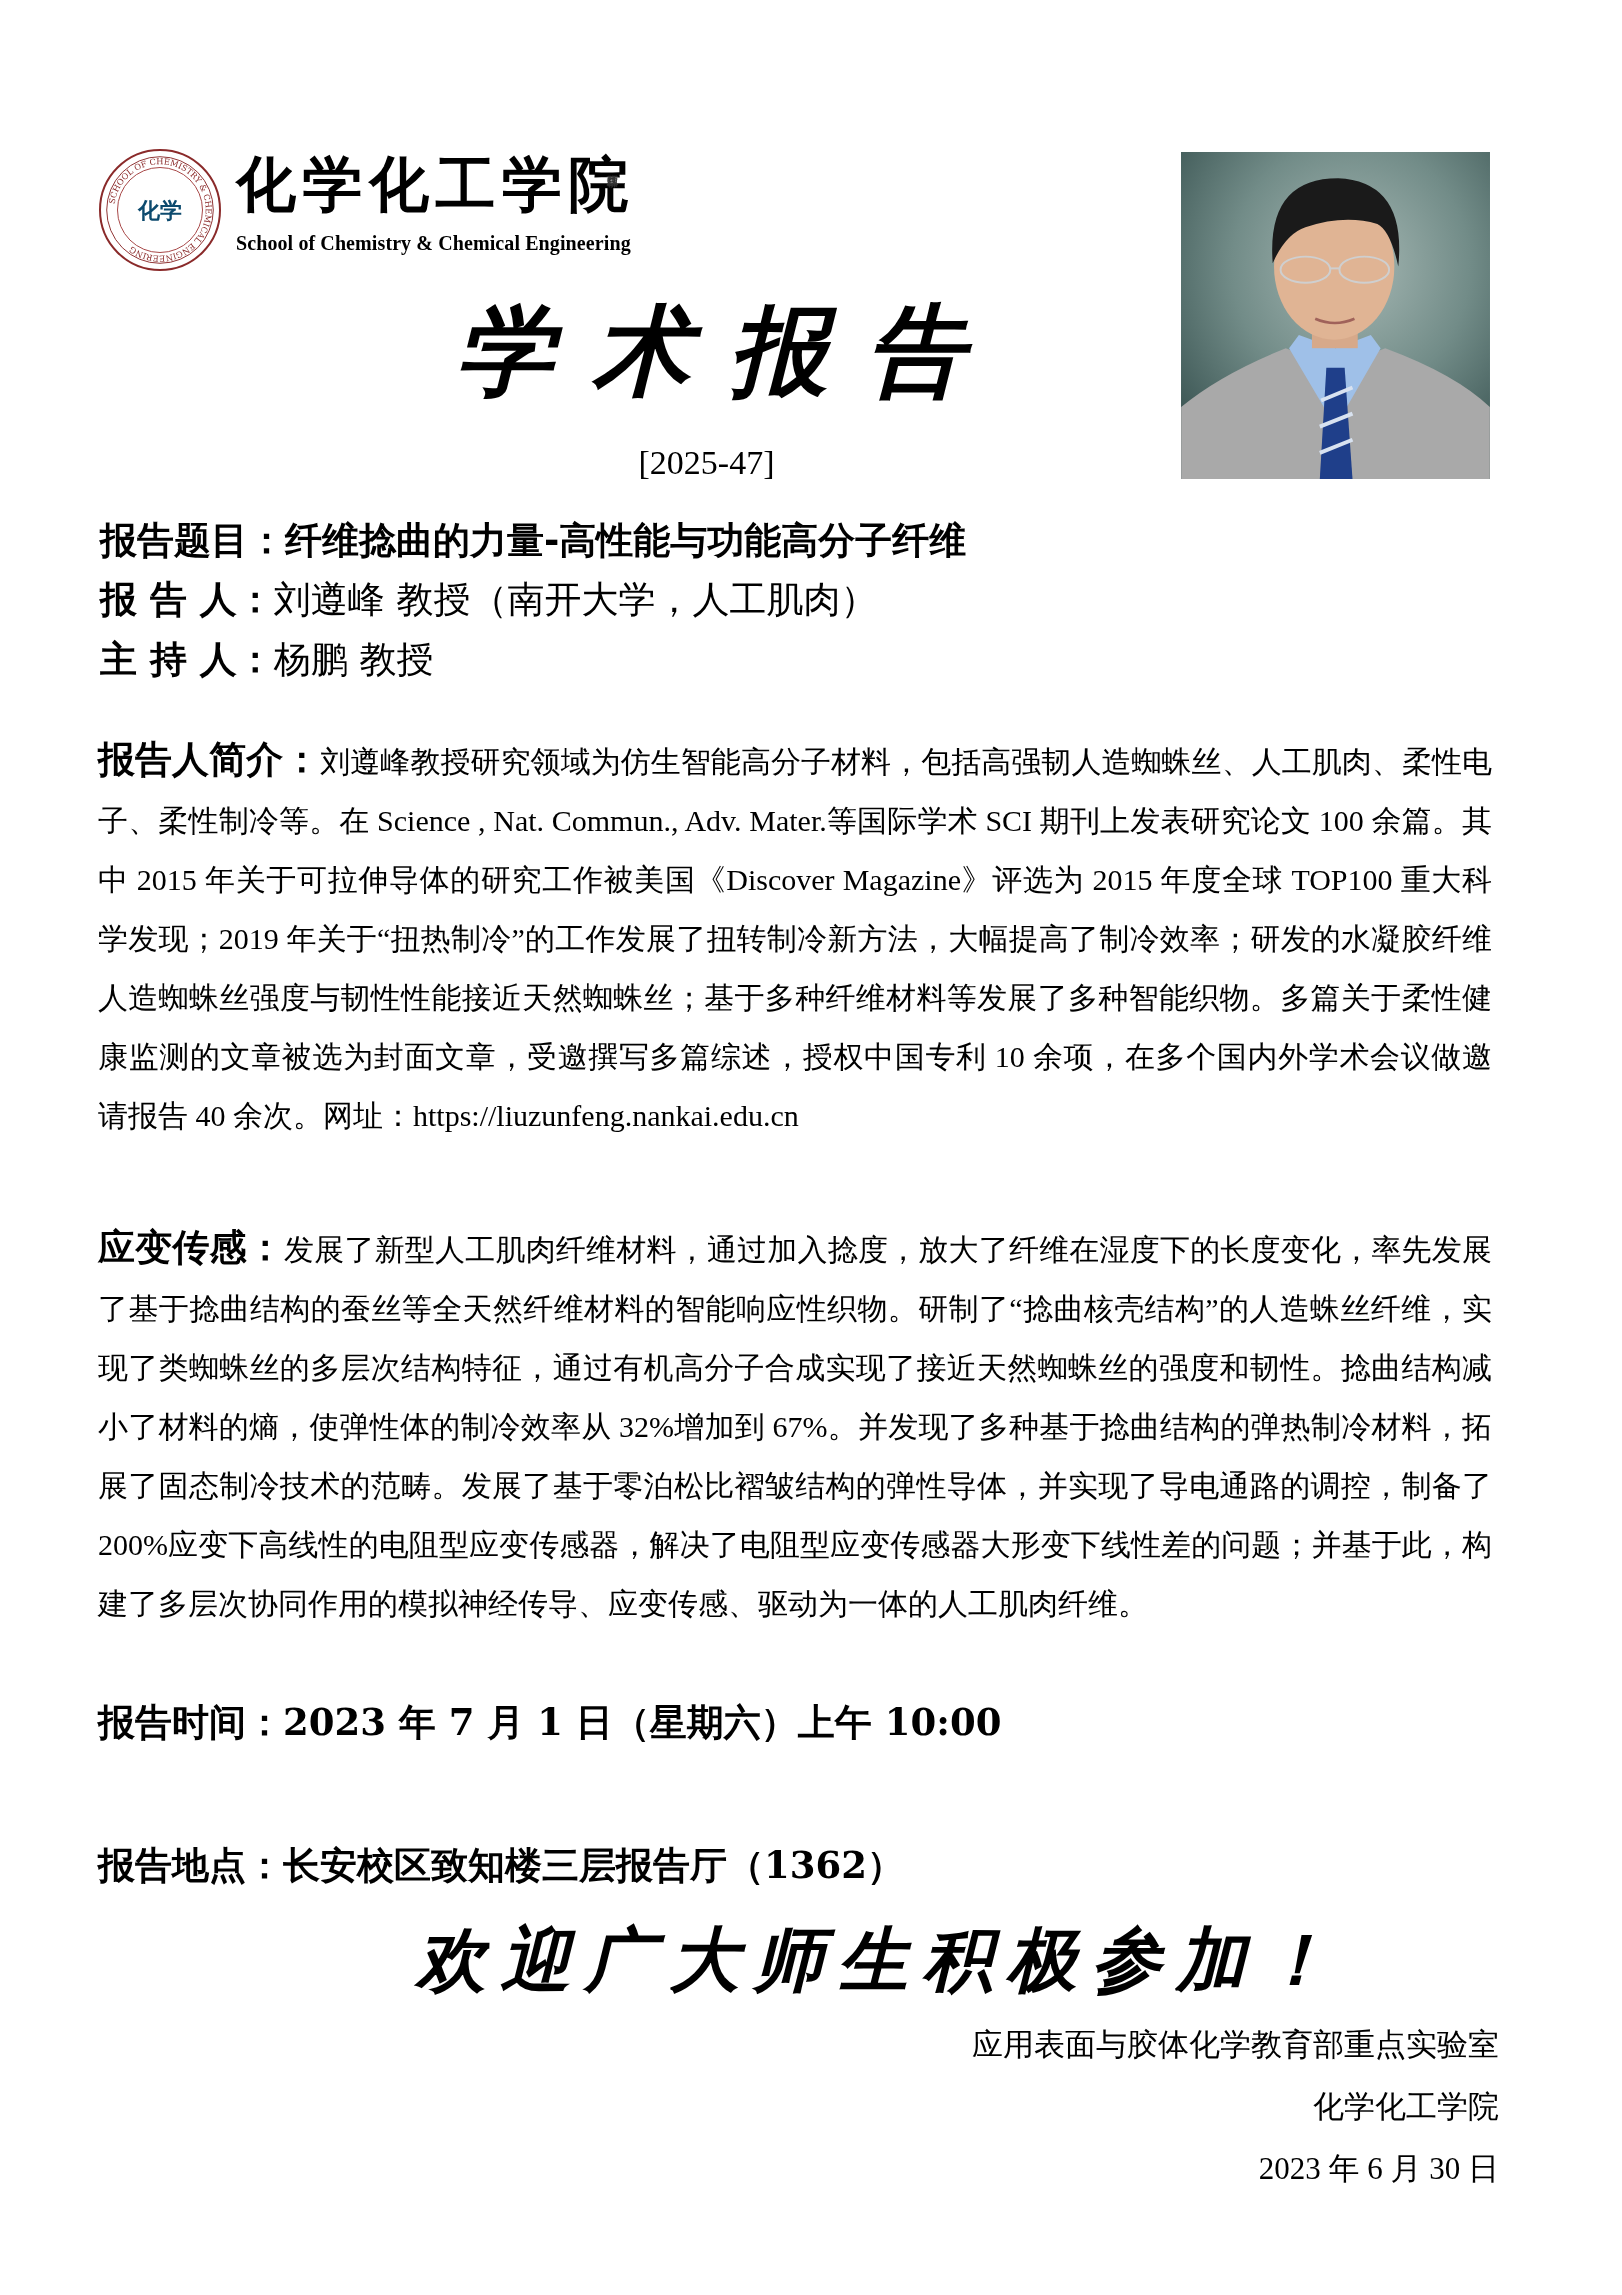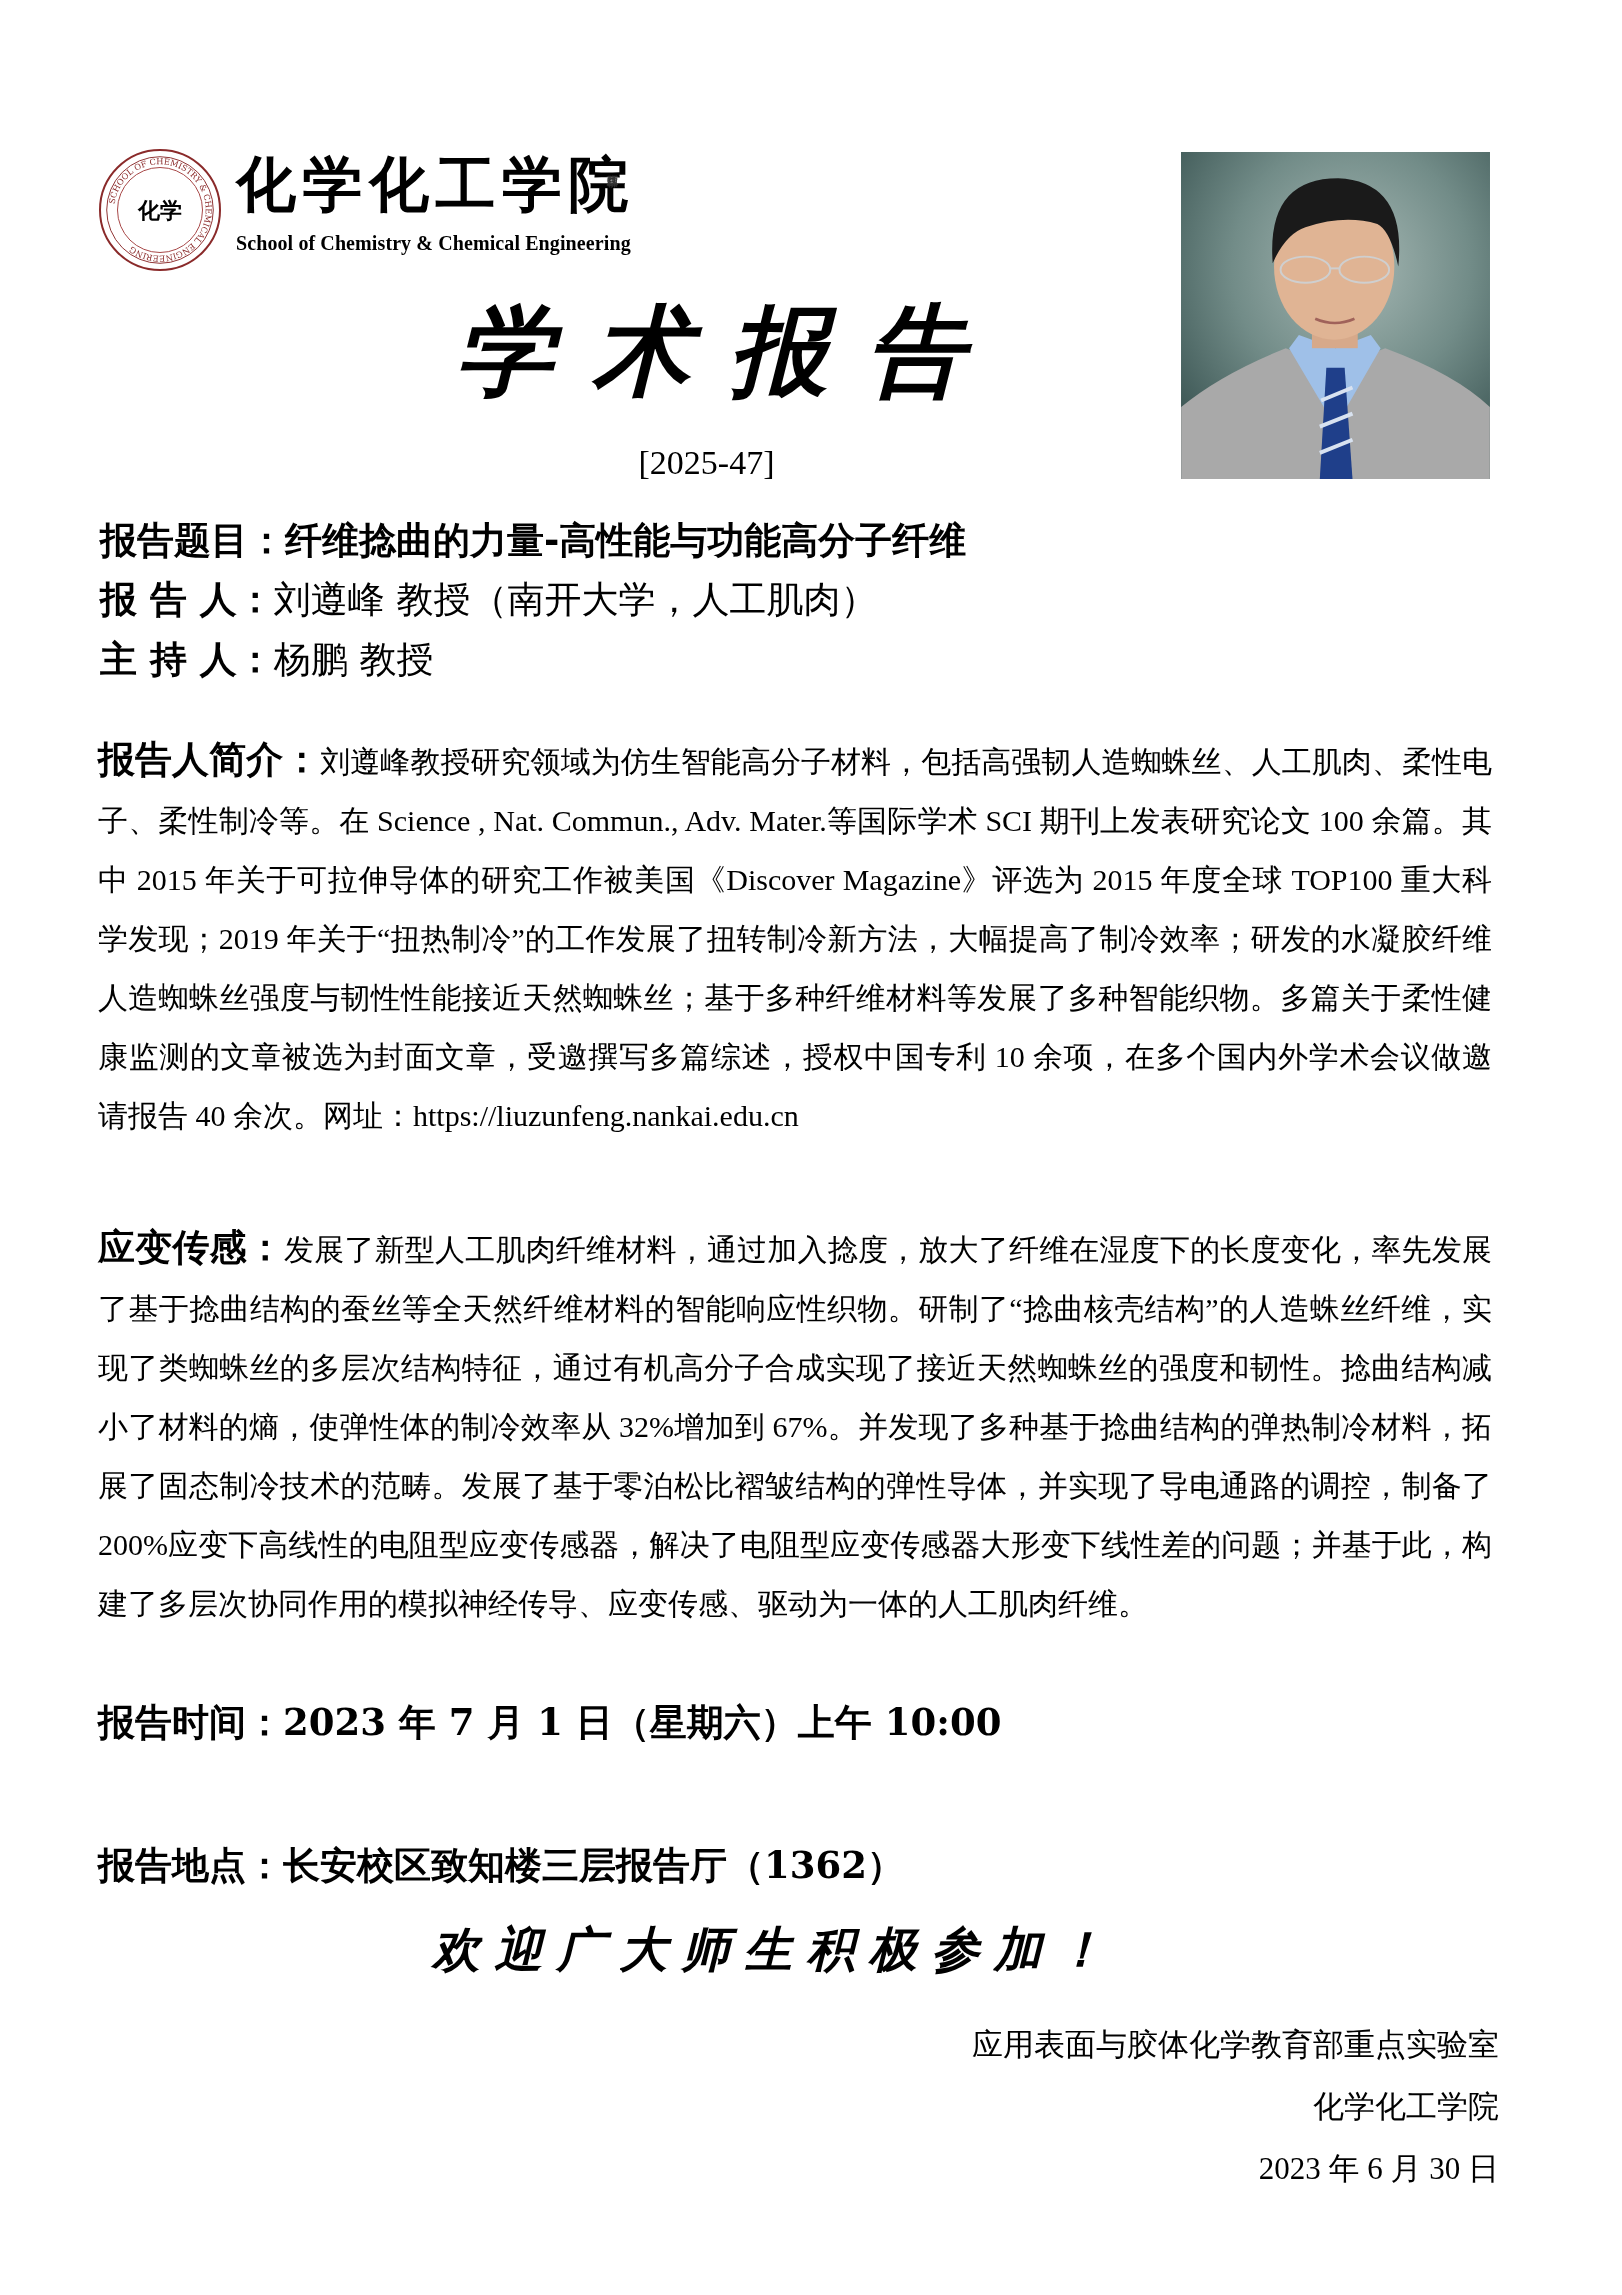--- a/index.html
+++ b/index.html
@@ -12,21 +12,21 @@
     
     .logo-seal {
       left: 99px; top: 149px; width: 122px; height: 122px; border-radius: 50%;
       border: 2.6px solid #8a2a2a; box-sizing: border-box;
       display: flex; align-items: center; justify-content: center;
     }
     .logo-seal .inner-ring {
       width: 86px; height: 86px; border-radius: 50%;
       border: 1.3px solid #a84848; box-sizing: border-box;
       display: flex; align-items: center; justify-content: center;
-      color: #000000; font-family: "DejaVu Serif", serif; font-weight: bold; font-size: 22px; line-height: 1;
+      color: #0c4a6e; font-family: "DejaVu Serif", serif; font-weight: bold; font-size: 22px; line-height: 1;
       text-align: center;
     }
     .logo-seal .ring-text {
       position: absolute; left: 0; top: 0; width: 100%; height: 100%;
     }
     .logo-title {
       left: 236px; top: 154px; font-family: "DejaVu Serif", serif; font-weight: bold;
       font-size: 60px; letter-spacing: 6.5px; line-height: 1; white-space: nowrap;
     }
     .logo-sig {
@@ -72,22 +72,22 @@
     .para .plabel { font-weight: bold; font-size: 37px; font-family: "DejaVu Sans", sans-serif; }
 
     
     .big-line {
       left: 98px; font-size: 37px; line-height: 1; white-space: nowrap; font-weight: bold;
       font-family: "DejaVu Serif", "Liberation Serif", serif;
     }
 
     
     .welcome {
-      left: 432px; top: 1925px; font-family: "DejaVu Serif", serif; font-weight: bold; font-style: italic;
-      font-size: 48px; letter-spacing: 14.4px; line-height: 1; white-space: nowrap;
+      left: 416px; top: 1925px; font-family: "DejaVu Serif", serif; font-weight: bold; font-style: italic;
+      font-size: 70px; letter-spacing: 14.4px; line-height: 1; white-space: nowrap;
     }
 
     
     .footer-line {
       right: 124px; font-size: 31px; line-height: 1; white-space: nowrap; text-align: right;
       font-family: "Liberation Serif", "DejaVu Serif", serif;
     }
   </style>
 </head>
 <body>

